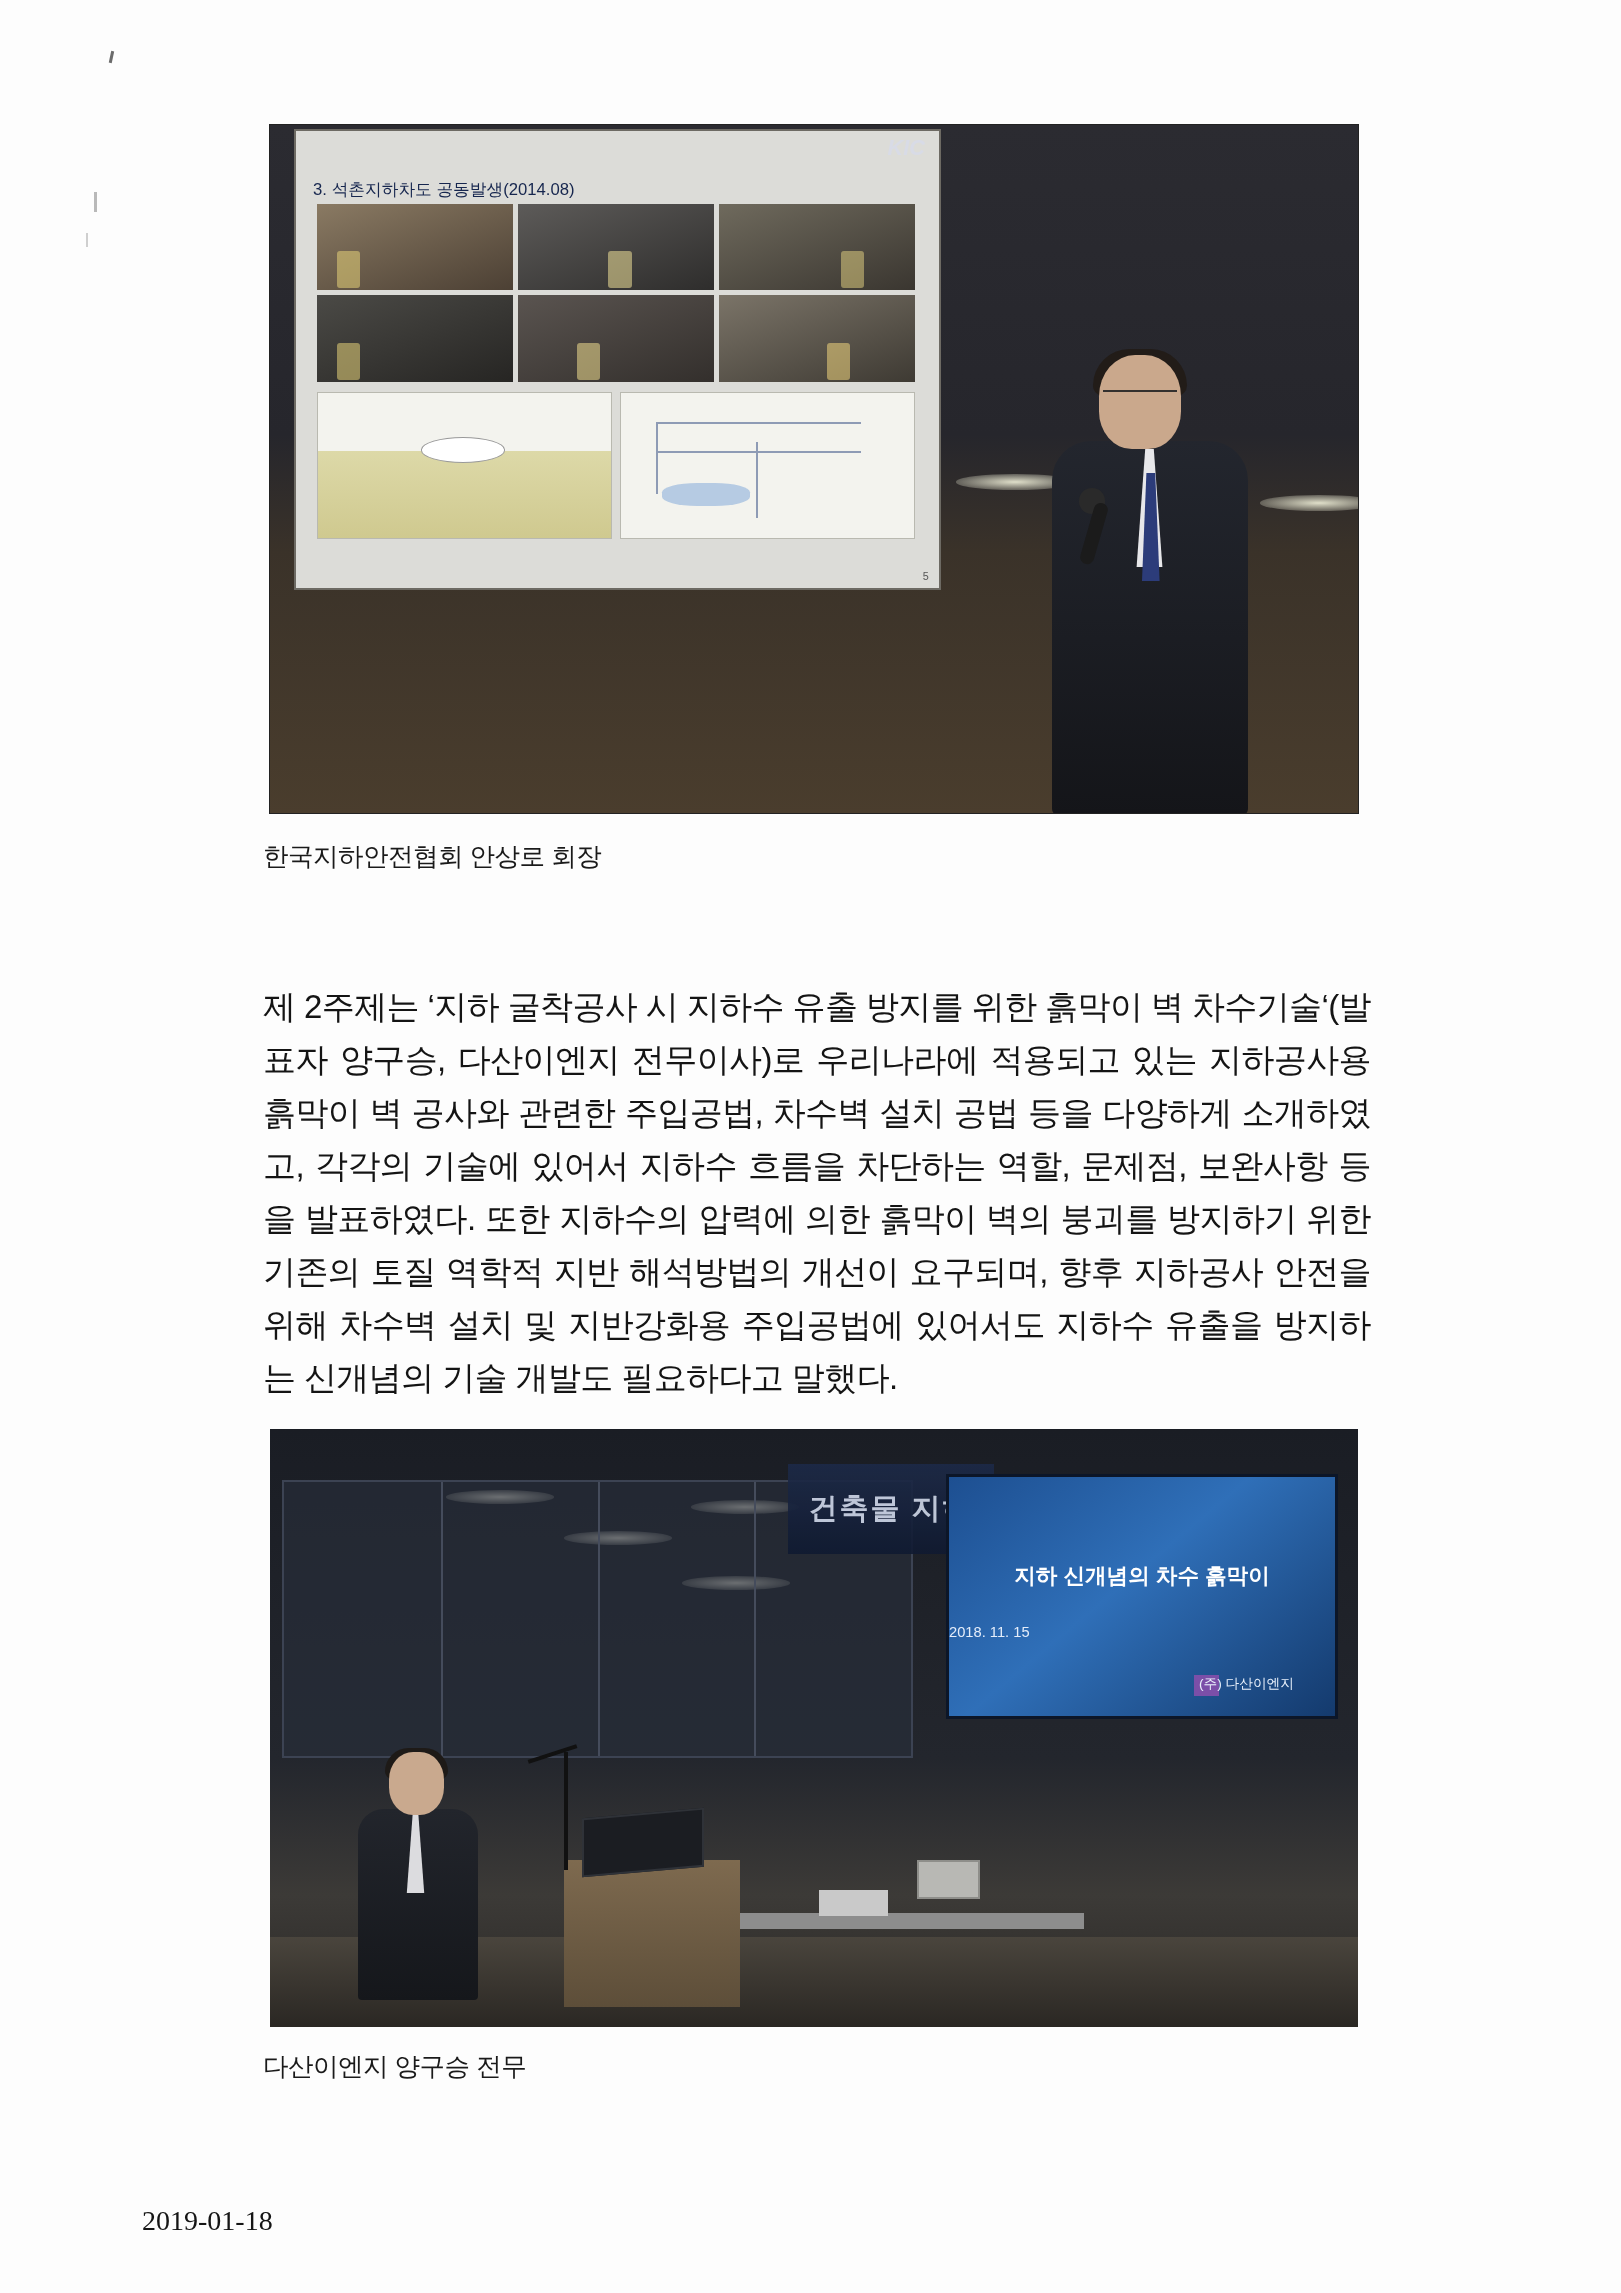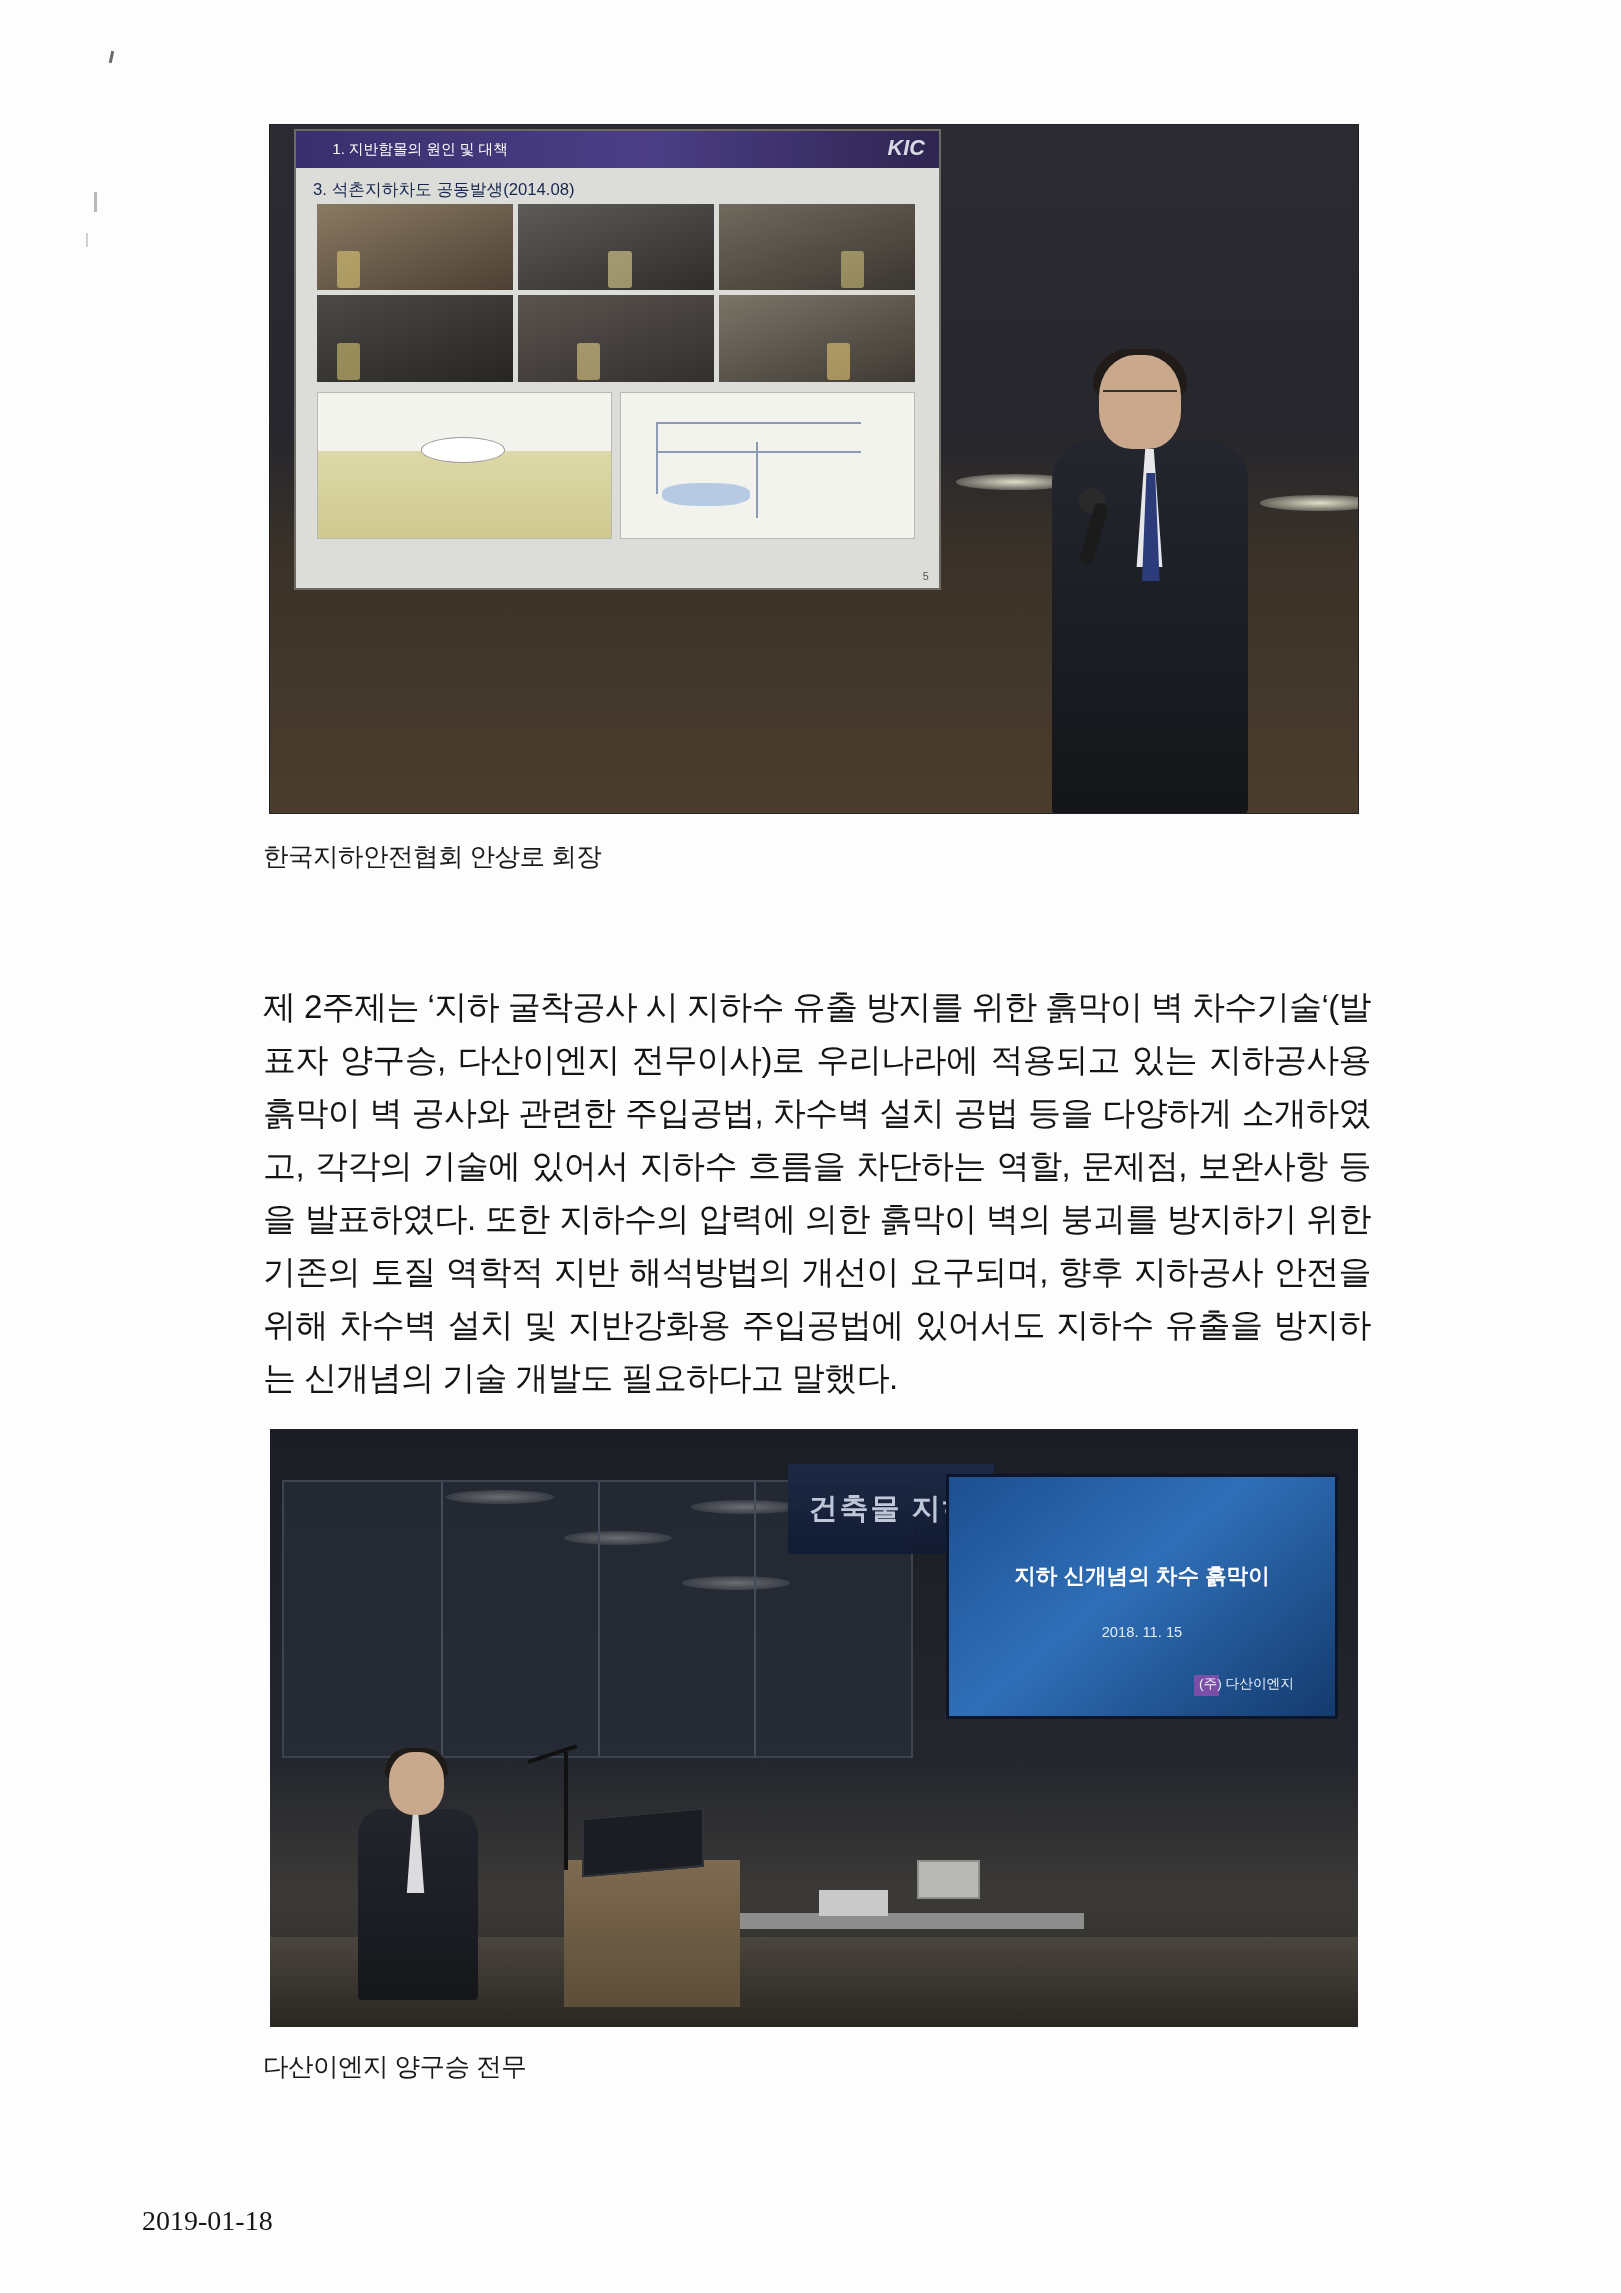--- a/index.html
+++ b/index.html
@@ -398,21 +398,20 @@
     position: absolute;
     left: 0; right: 0; top: 84px;
     text-align: center;
     font-size: 21.6px;
     color: #fff;
     font-weight: bold;
   }
   .f2-screen .t2 {
     position: absolute;
     left: 0; right: 0; top: 147px;
-    text-align: center;
     font-size: 14.7px;
     color: #e4edfa;
   }
   .f2-screen .t3 {
     position: absolute;
     right: 41px; bottom: 23.5px;
     font-size: 13.7px;
     color: #e8f0fb;
   }
   .f2-screen .logo-sq {
@@ -538,21 +537,20 @@
 
 
   <div class="figure1">
     <div class="room-wall"></div>
 
     <div class="ceiling-light" style="left:686px; top:349px;"></div>
     <div class="ceiling-light" style="left:990px; top:370px;"></div>
 
 
     <div class="screen">
-      <div class="slide-topbar">1. 지반함몰의 원인 및 대책</div>
       <div class="kic-logo">KIC</div>
       <div class="slide-heading">3. 석촌지하차도 공동발생(2014.08)</div>
 
       <div class="photo-grid">
         <div class="ph a"></div>
         <div class="ph b"></div>
         <div class="ph c"></div>
         <div class="ph d"></div>
         <div class="ph e"></div>
         <div class="ph f"></div>

